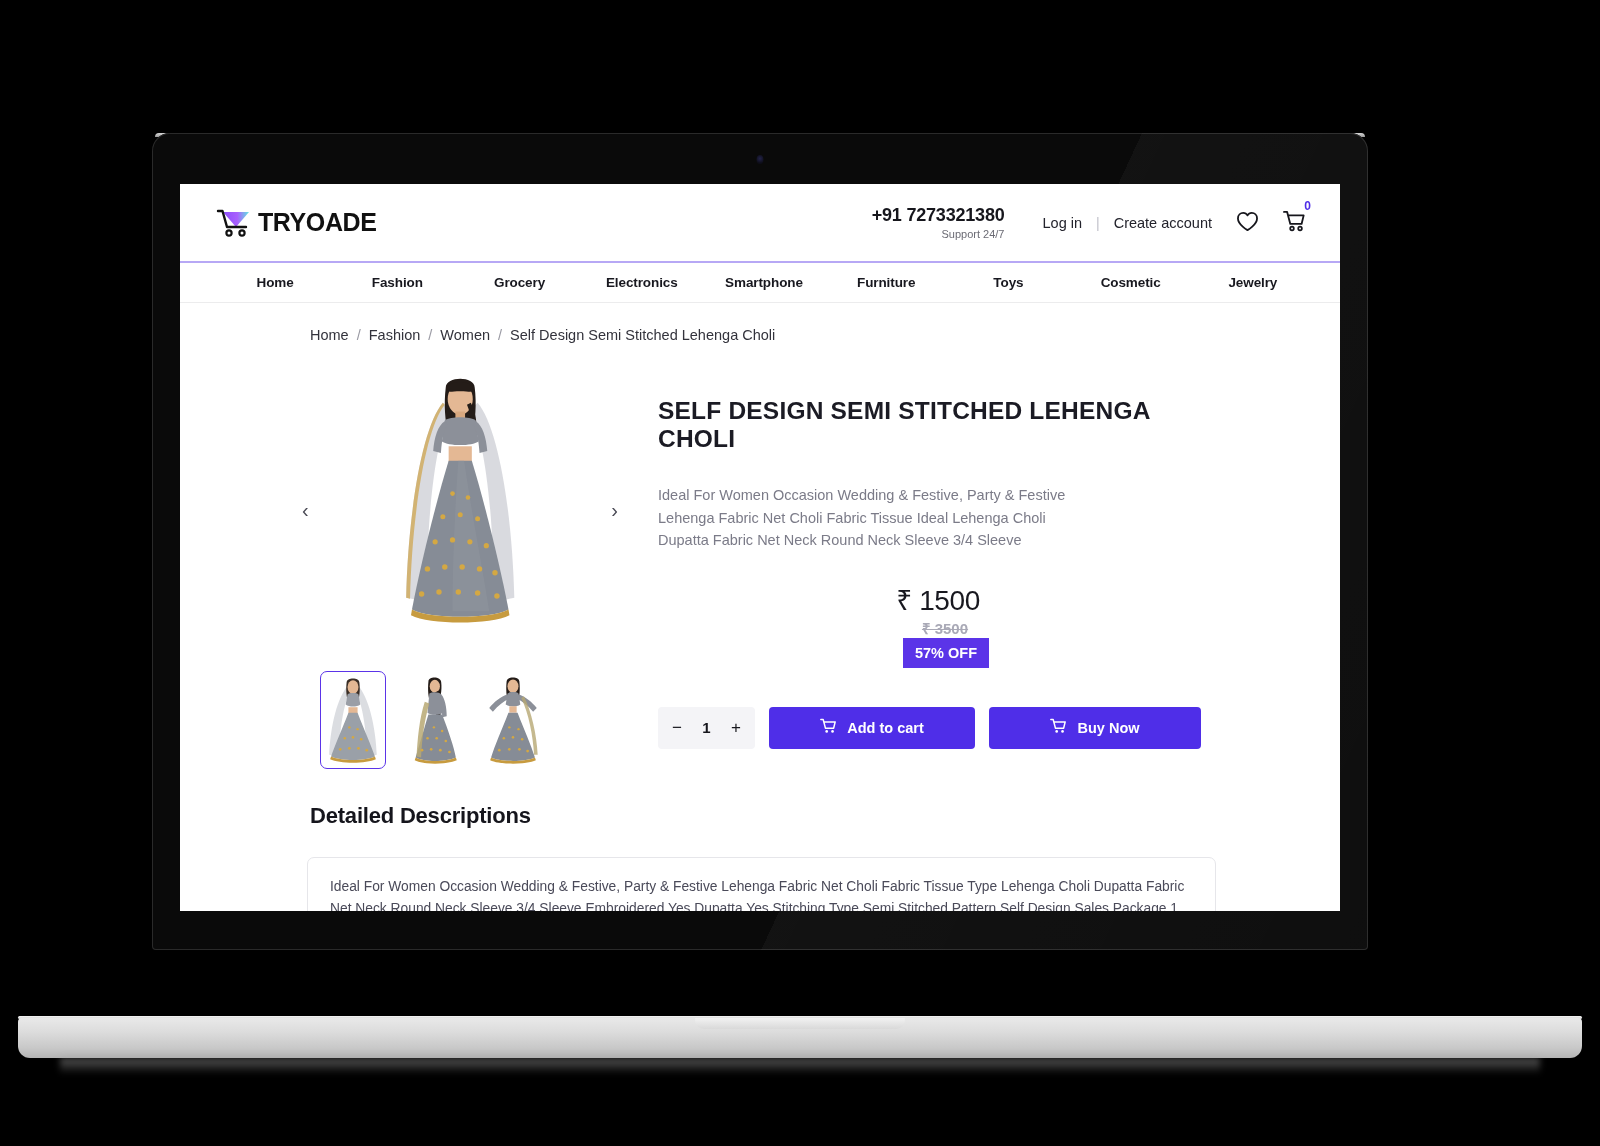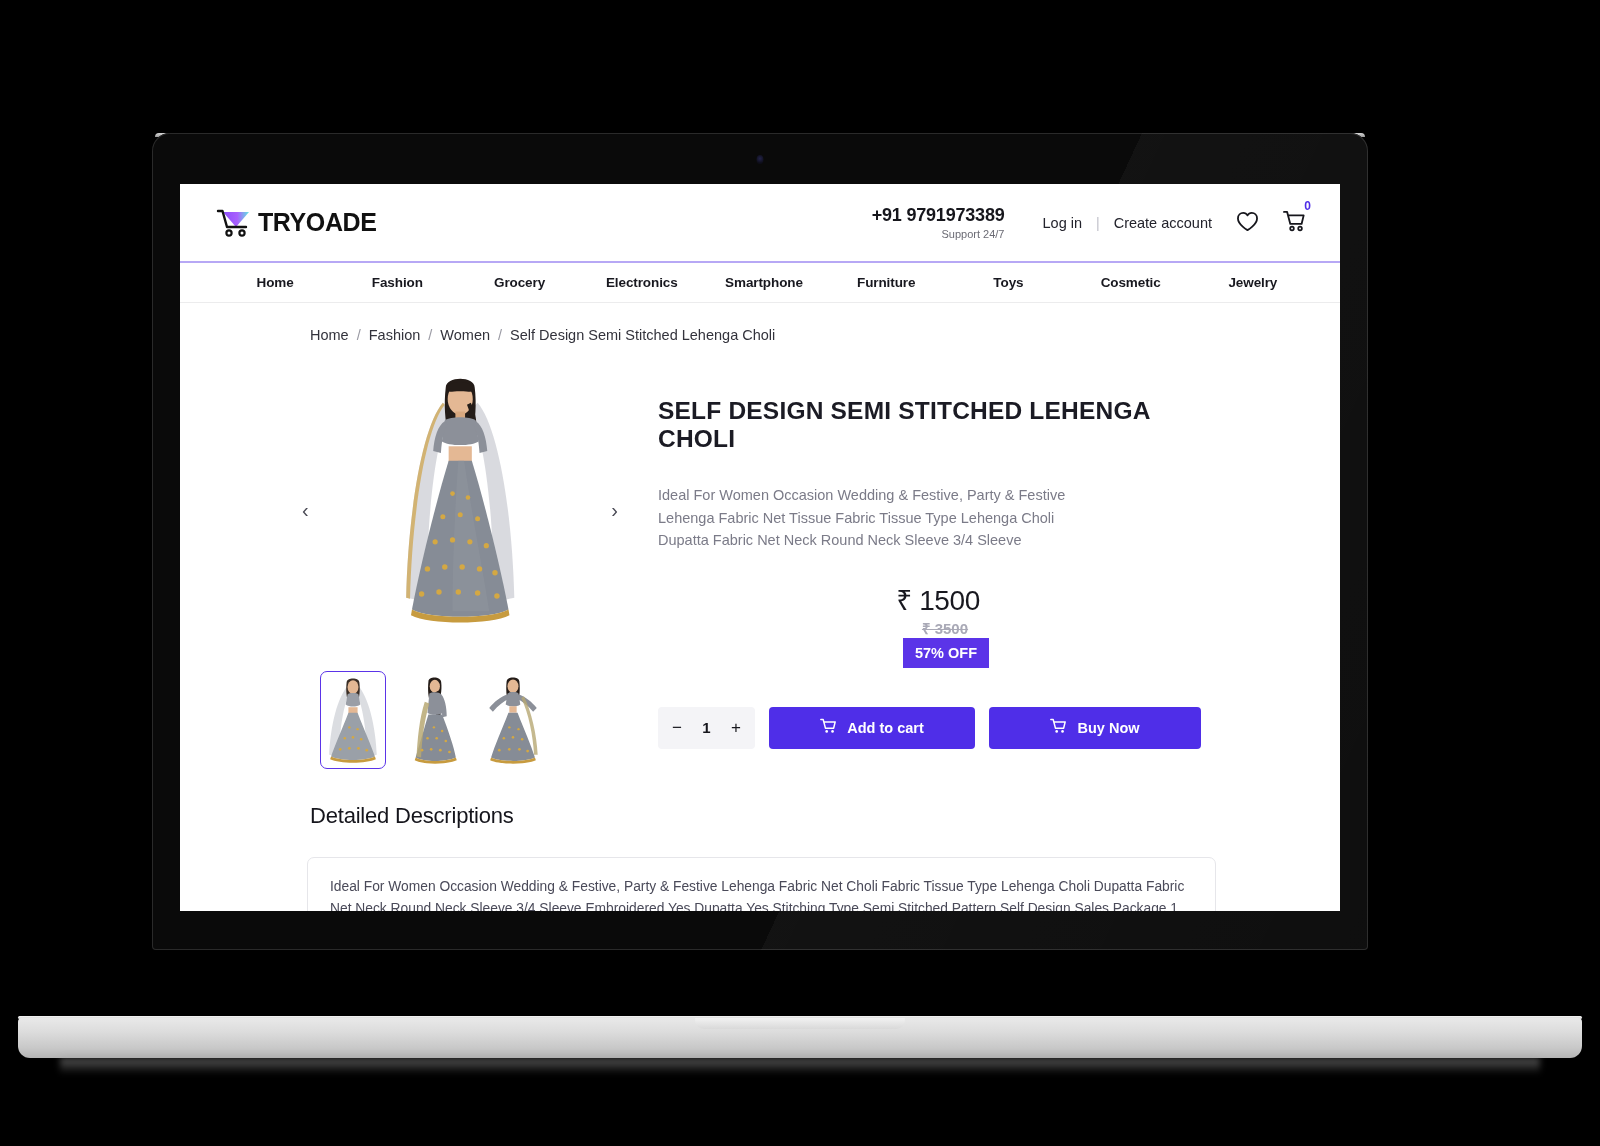--- a/index.html
+++ b/index.html
@@ -174,21 +174,21 @@
   .btn-primary {
     height:42px; background:#4f2ee8; color:#fff; border:none; border-radius:4px;
     font-family:"Liberation Sans",sans-serif; font-size:14.5px; font-weight:700;
     cursor:pointer; display:flex; align-items:center; justify-content:center; gap:10px;
   }
   .btn-add { width:206px; }
   .btn-buy { width:212px; }
 
   
   .details-head {
-    margin: 34px 0 0 130px; font-size:22px; font-weight:400; color:#15151c;
+    margin: 34px 0 0 130px; font-size:22px; font-weight:700; color:#15151c;
     letter-spacing:-0.2px;
   }
   .details-box {
     margin: 28px 0 0 127px; width:909px;
     border:1px solid #e6e6ea; border-radius:7px;
     padding:18px 22px 20px 22px;
     font-size:13.8px; line-height:1.58; color:#4a4a59;
   }
 </style>
 </head>
@@ -224,21 +224,21 @@
             <circle cx="13" cy="26" r="2.6" fill="none" stroke="#111" stroke-width="2.2"></circle>
             <circle cx="26" cy="26" r="2.6" fill="none" stroke="#111" stroke-width="2.2"></circle>
           </svg>
         </div>
         <span class="logo-text">TRYOADE</span>
       </div>
 
 
       <div class="header-right">
         <div class="phone-block">
-          <div class="phone-num">+91 9791973389</div>
+          <div class="phone-num">+91 7273321380</div>
           <div class="phone-sub">Support 24/7</div>
         </div>
         <a class="hdr-link">Log in</a>
         <span class="hdr-sep">|</span>
         <a class="hdr-link">Create account</a>
 
         <button class="icon-btn">
           <span>
             <svg width="23" height="21" viewBox="0 0 24 22">
               <path d="M12 20 C12 20 2 14.2 2 7.8 C2 4.3 4.6 2 7.5 2 C9.6 2 11.2 3.2 12 4.6 C12.8 3.2 14.4 2 16.5 2 C19.4 2 22 4.3 22 7.8 C22 14.2 12 20 12 20 Z" fill="none" stroke="#16161c" stroke-width="1.9" stroke-linejoin="round"></path>
@@ -420,21 +420,21 @@
             </svg>
           </div>
         </div>
       </div>
 
       <div class="info">
         <h1 class="product-title">SELF DESIGN SEMI STITCHED LEHENGA CHOLI</h1>
 
         <div class="product-desc">
           <div>Ideal For Women Occasion Wedding &amp; Festive, Party &amp; Festive</div>
-          <div>Lehenga Fabric Net Tissue Fabric Tissue Type Lehenga Choli</div>
+          <div>Lehenga Fabric Net Choli Fabric Tissue Ideal Lehenga Choli</div>
           <div>Dupatta Fabric Net Neck Round Neck Sleeve 3/4 Sleeve</div>
         </div>
 
         <div class="price-row">
           <span class="price-now">₹ 1500</span>
           <span class="price-old">₹ 3500</span>
           <span class="discount-badge">57% OFF</span>
         </div>
 
         <div class="actions">

